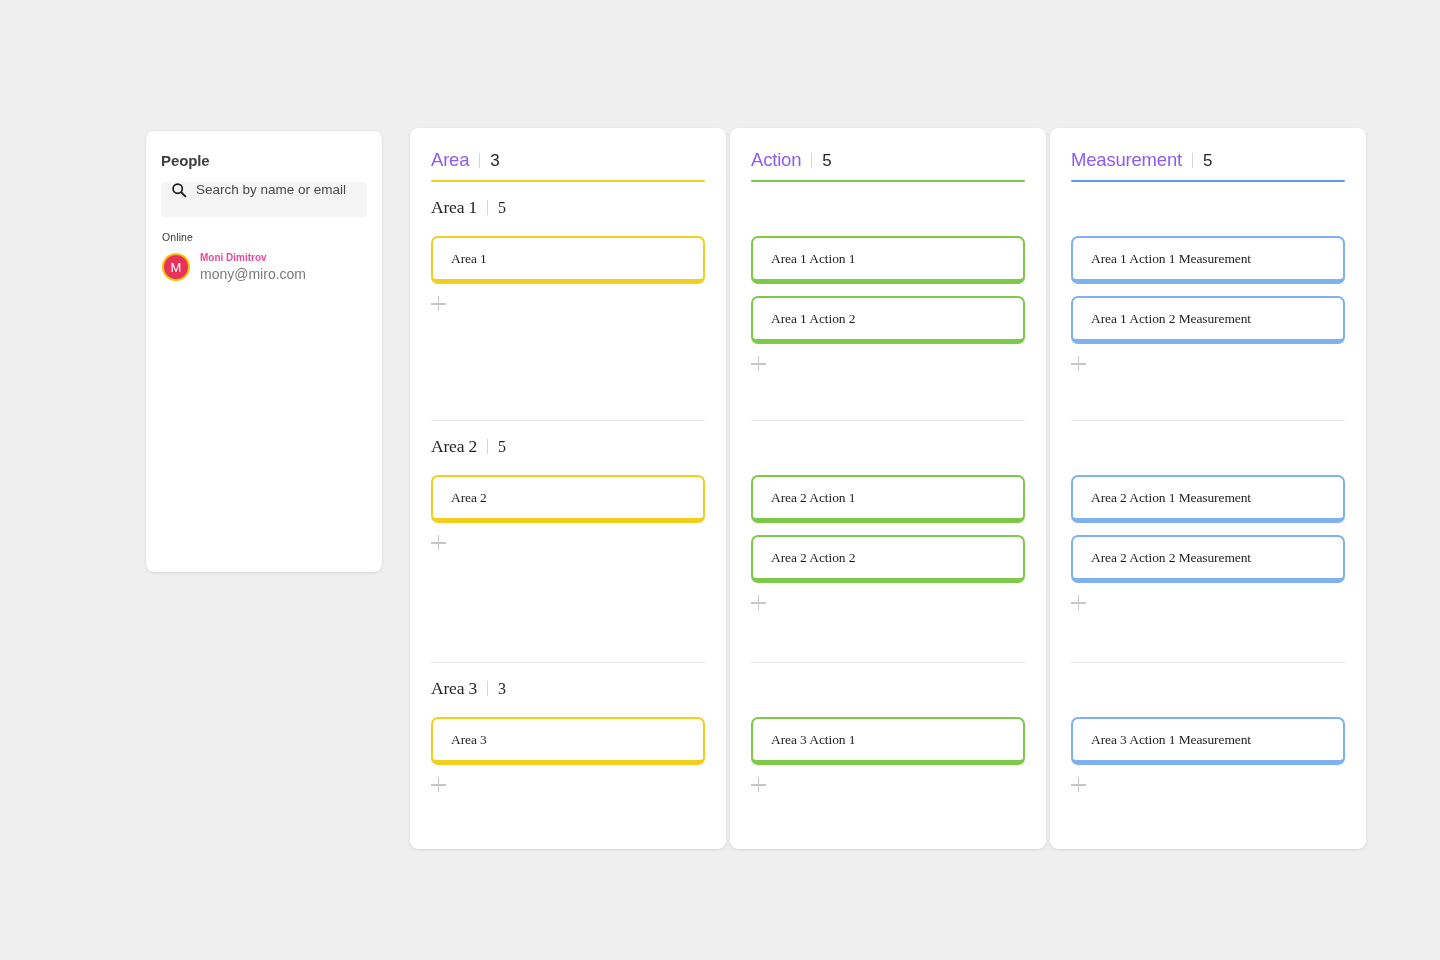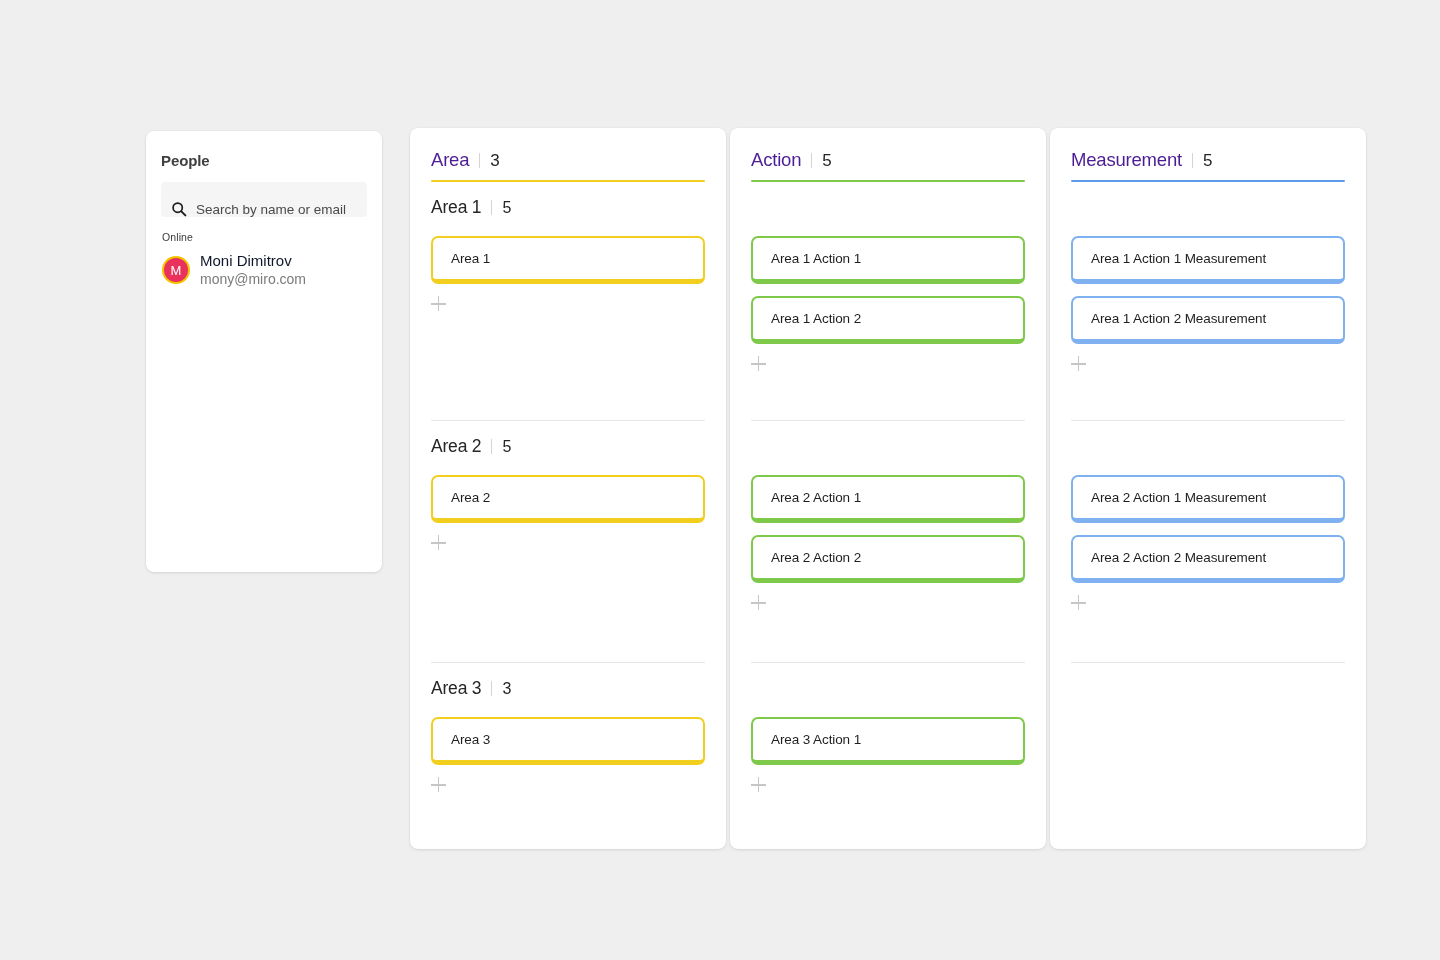--- a/index.html
+++ b/index.html
@@ -36,21 +36,21 @@
   }
   .people-title {
     font-size: 15px;
     font-weight: bold;
     color: #404040;
     letter-spacing: -0.1px;
     margin: 5px 0 13px 0;
   }
   .search-box {
     display: flex;
-    align-items: flex-end;
+    align-items: flex-start;
     height: 35px;
     background: #f5f5f5;
     border-radius: 4px;
     padding: 0 10px;
     box-sizing: border-box;
   }
   .search-icon {
     width: 16px;
     height: 16px;
     flex: 0 0 16px;
@@ -103,23 +103,23 @@
     border-radius: 50%;
     background: #e8315b;
     color: #ffffff;
     font-size: 13px;
     display: flex;
     align-items: center;
     justify-content: center;
     line-height: 1;
   }
   .person-name {
-    font-size: 15px;
-    font-weight: normal;
-    color: #0f172a;
+    font-size: 10px;
+    font-weight: bold;
+    color: #ec4899;
     line-height: 1.15;
   }
   .person-email {
     font-size: 14px;
     color: #7a7a7a;
     line-height: 1.2;
     margin-top: 2px;
   }
 
   
@@ -146,21 +146,21 @@
     padding-top: 21px;
   }
   .col-header-row {
     display: flex;
     align-items: baseline;
     gap: 10px;
     padding-bottom: 9px;
   }
   .col-title {
     font-size: 18.5px;
-    color: #4c1d95;
+    color: #8b5cf6;
     letter-spacing: -0.2px;
   }
   .sep-bar {
     display: inline-block;
     width: 1px;
     height: 15px;
     background: #d4d4d4;
     position: relative;
     top: 2px;
   }
@@ -170,20 +170,21 @@
   }
   .col-rule {
     height: 2px;
     border-radius: 1px;
   }
 
   
   .section {
     position: relative;
     box-sizing: border-box;
+    font-family: Liberation Serif, serif;
   }
   .section-divider {
     height: 1px;
     background: #e6e6e6;
   }
   .section-head {
     display: flex;
     align-items: baseline;
     gap: 10px;
     height: 46px;
@@ -417,16 +418,27 @@
           <span class="section-count">5</span>
         </div>
         <div class="cards">
           <div class="card blue">Area 2 Action 1 Measurement</div>
           <div class="card blue">Area 2 Action 2 Measurement</div>
         </div>
         <div class="add-btn"></div>
       </div>
       <div class="section-divider"></div>
 
+      <div class="section">
+        <div class="section-head ghost">
+          <span class="section-title">Area 3</span>
+          <span class="sep-bar"></span>
+          <span class="section-count">3</span>
+        </div>
+        <div class="cards">
+          <div class="card blue">Area 3 Action 1 Measurement</div>
+        </div>
+        <div class="add-btn"></div>
+      </div>
     </div>
 
   </div>
 </div>
 
 </body></html>

